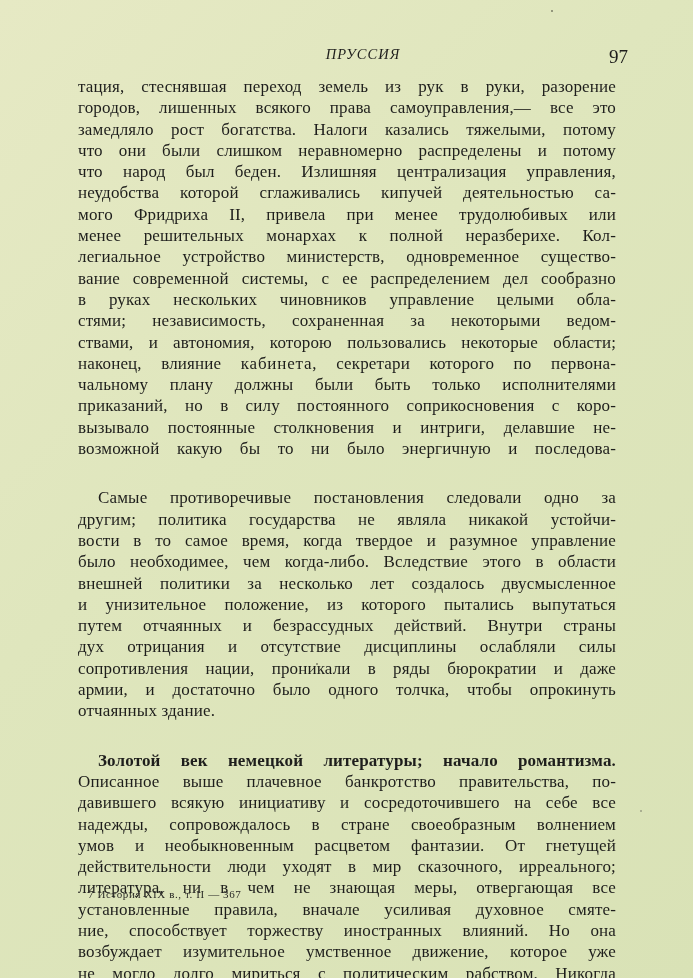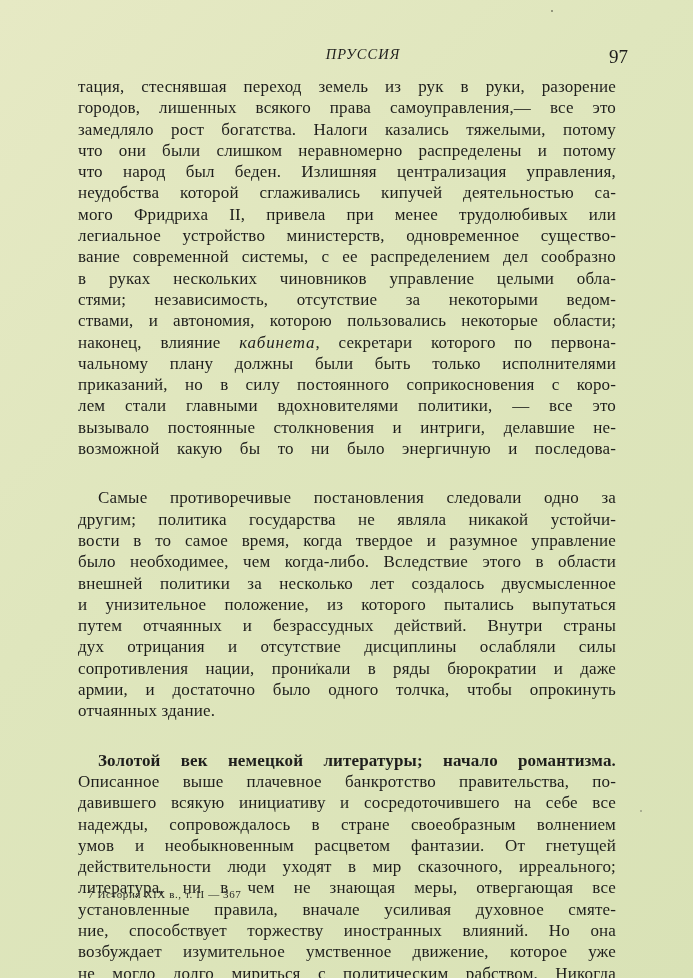--- a/index.html
+++ b/index.html
@@ -67,21 +67,20 @@
       text-align-last: left;
     }
     .line.indent {
       padding-left: 20px;
       margin-top: 28px;
     }
     .line .b {
       font-weight: bold;
     }
     .line .i {
-      font-style: italic;
       letter-spacing: 0.8px;
       margin-top: 24px;
     }
     .footnote {
       position: absolute;
       top: 888px;
       left: 10px;
       font-size: 11px;
       font-family: "Liberation Serif", serif;
       letter-spacing: 0.6px;
@@ -107,29 +106,29 @@
 
   <div class="body-text">
 
     <div class="line">тация, стеснявшая переход земель из рук в руки, разорение</div>
     <div class="line">городов, лишенных всякого права самоуправления,— все это</div>
     <div class="line">замедляло рост богатства. Налоги казались тяжелыми, потому</div>
     <div class="line">что они были слишком неравномерно распределены и потому</div>
     <div class="line">что народ был беден. Излишняя централизация управления,</div>
     <div class="line">неудобства которой сглаживались кипучей деятельностью са-</div>
     <div class="line">мого Фридриха II, привела при менее трудолюбивых или</div>
+    <div class="line">менее решительных монархах к полной неразберихе. Кол-</div>
     <div class="line">легиальное устройство министерств, одновременное существо-</div>
     <div class="line">вание современной системы, с ее распределением дел сообразно</div>
     <div class="line">в руках нескольких чиновников управление целыми обла-</div>
-    <div class="line">стями; независимость, отсутствие за некоторыми ведом-</div>
+    <div class="line">стями; независимость, сохраненная за некоторыми ведом-</div>
     <div class="line">ствами, и автономия, которою пользовались некоторые области;</div>
     <div class="line"><span>наконец, влияние </span><span class="i">кабинета</span><span>, секретари которого по первона-</span></div>
     <div class="line">чальному плану должны были быть только исполнителями</div>
     <div class="line">приказаний, но в силу постоянного соприкосновения с коро-</div>
-    <div class="line">лем стали главными вдохновителями политики, — все это</div>
     <div class="line">вызывало постоянные столкновения и интриги, делавшие не-</div>
     <div class="line">возможной какую бы то ни было энергичную и последова-</div>
 
     <div class="line indent">Самые противоречивые постановления следовали одно за</div>
     <div class="line">другим; политика государства не являла никакой устойчи-</div>
     <div class="line">вости в то самое время, когда твердое и разумное управление</div>
     <div class="line">было необходимее, чем когда-либо. Вследствие этого в области</div>
     <div class="line">внешней политики за несколько лет создалось двусмысленное</div>
     <div class="line">и унизительное положение, из которого пытались выпутаться</div>
     <div class="line">путем отчаянных и безрассудных действий. Внутри страны</div>

